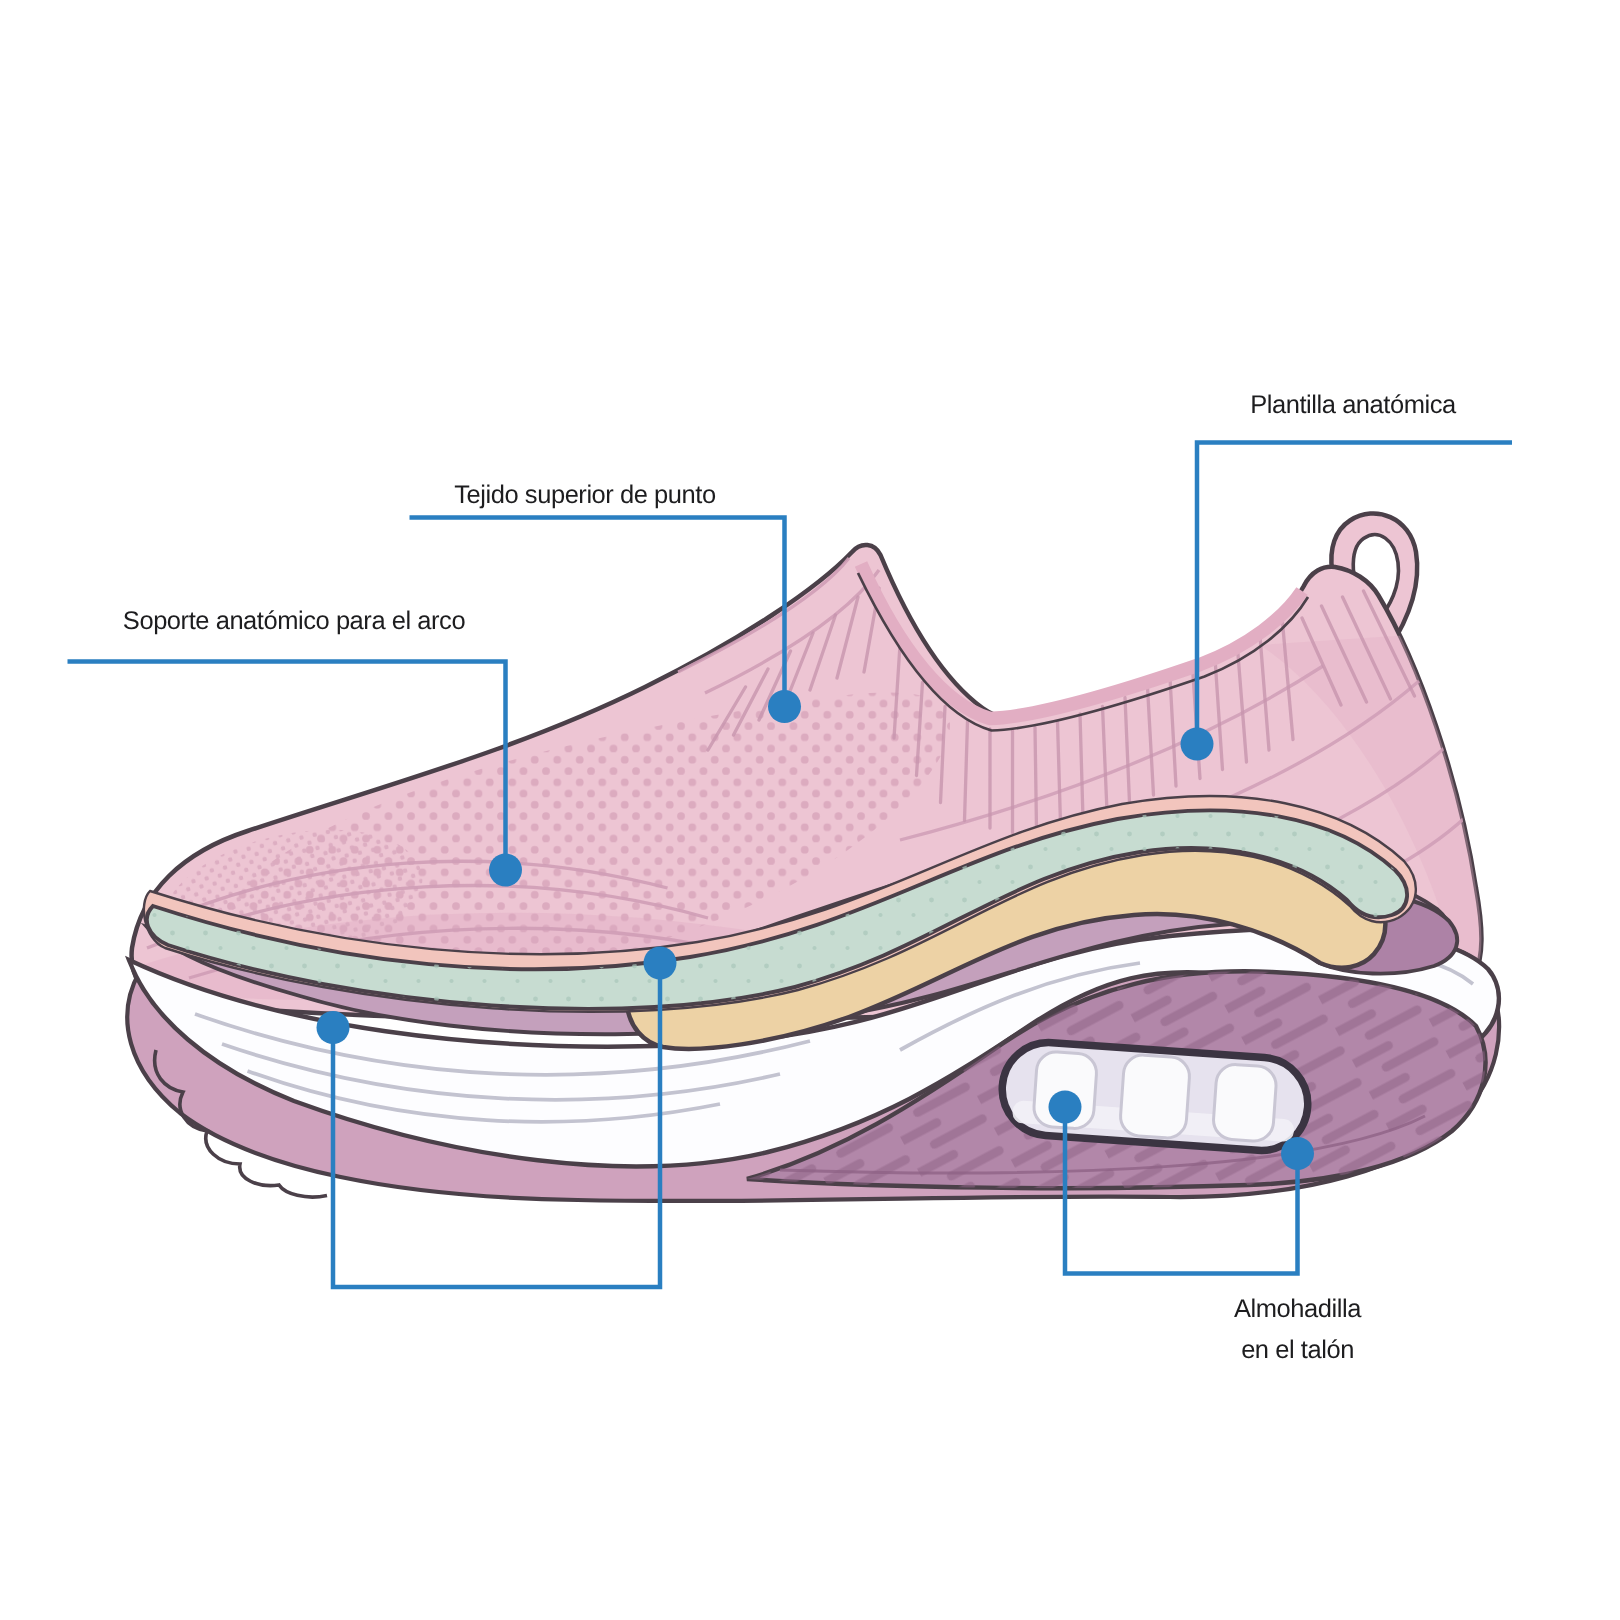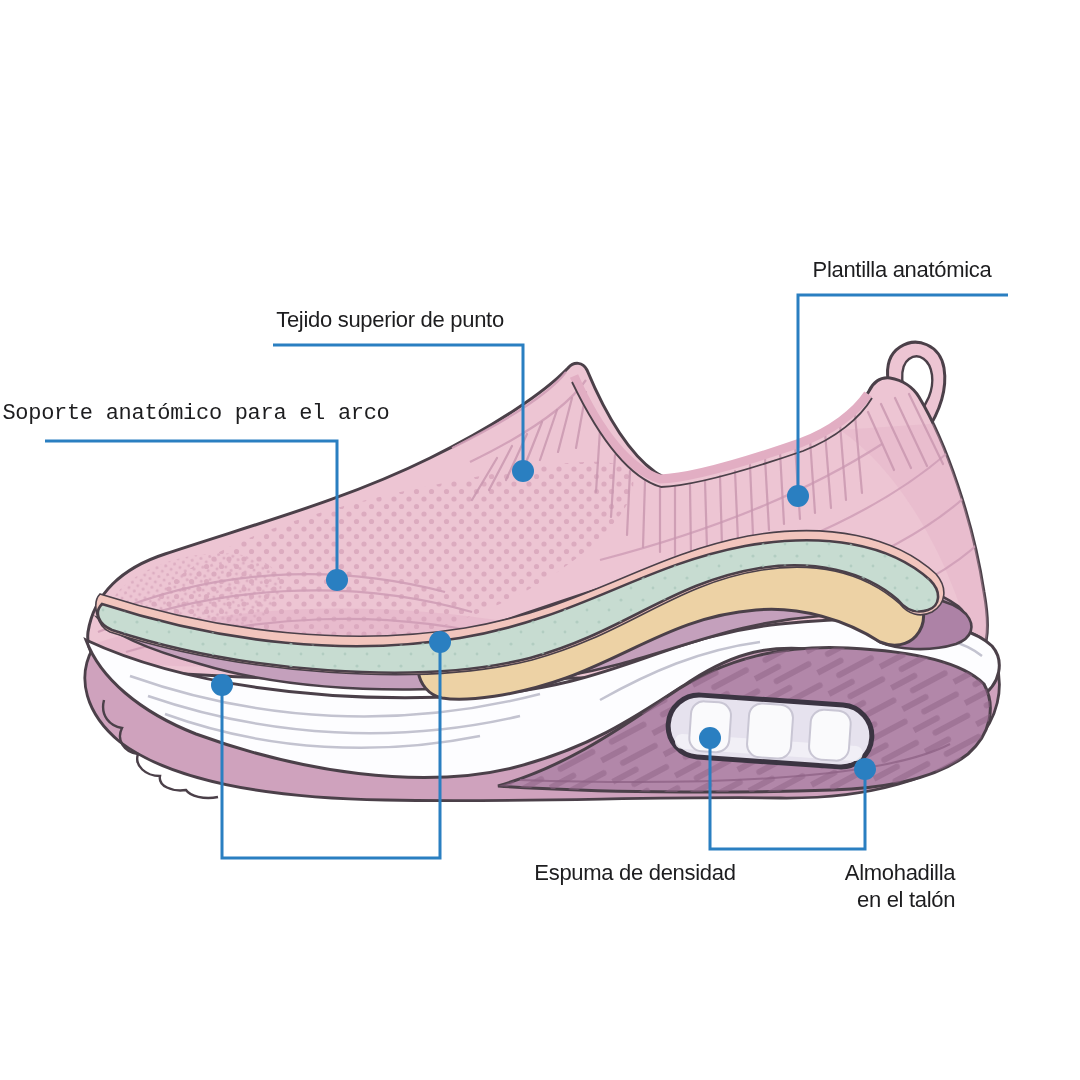--- a/index.html
+++ b/index.html
@@ -19,21 +19,21 @@
   }
   html,body{margin:0;padding:0;background:#fff;}
   .stage{
     position:relative;width:1080px;height:1080px;margin:0 auto;
     background:var(--background);overflow:hidden;
     font-family:"Liberation Sans",sans-serif;
   }
   .stage svg{position:absolute;left:0;top:0;}
   .callout{
     position:absolute;transform:translateX(-50%);
-    font-size:22px;line-height:27px;letter-spacing:-0.3px;
+    font-size:17px;line-height:27px;letter-spacing:-0.3px;
     color:var(--text-color);white-space:nowrap;text-align:center;
   }
   .callout .ln{display:block;}
 </style>
 </head>
 <body>
 
 <div class="stage">
 
   <svg width="1080" height="1080" viewBox="0 0 1080 1080">
@@ -149,31 +149,30 @@
       <circle cx="440" cy="642" r="11"></circle>
       <circle cx="710" cy="738" r="11"></circle>
       <circle cx="865" cy="769" r="11"></circle>
     </g>
   </svg>
 
   <div class="callout" style="left:902px;top:256px;">
     <span class="ln">Plantilla anatómica</span>
   </div>
 
-  <div class="callout" style="left:390px;top:306px;">
+  <div class="callout" style="left:390px;top:316px;">
     <span class="ln">Tejido superior de punto</span>
   </div>
 
-  <div class="callout" style="left:196px;top:400px;font-family:Liberation Mono, monospace;">
+  <div class="callout" style="left:196px;top:400px;">
     <span class="ln">Soporte anatómico para el arco</span>
   </div>
 
 
   <div class="callout" style="left:635px;top:859px;">
-    <span class="ln">Espuma de densidad</span>
   </div>
 
-  <div class="callout" style="left:900px;top:859px;text-align:right;">
+  <div class="callout" style="left:865px;top:859px;">
     <span class="ln">Almohadilla</span>
     <span class="ln">en el talón</span>
   </div>
 
 </div>
 
 </body></html>

